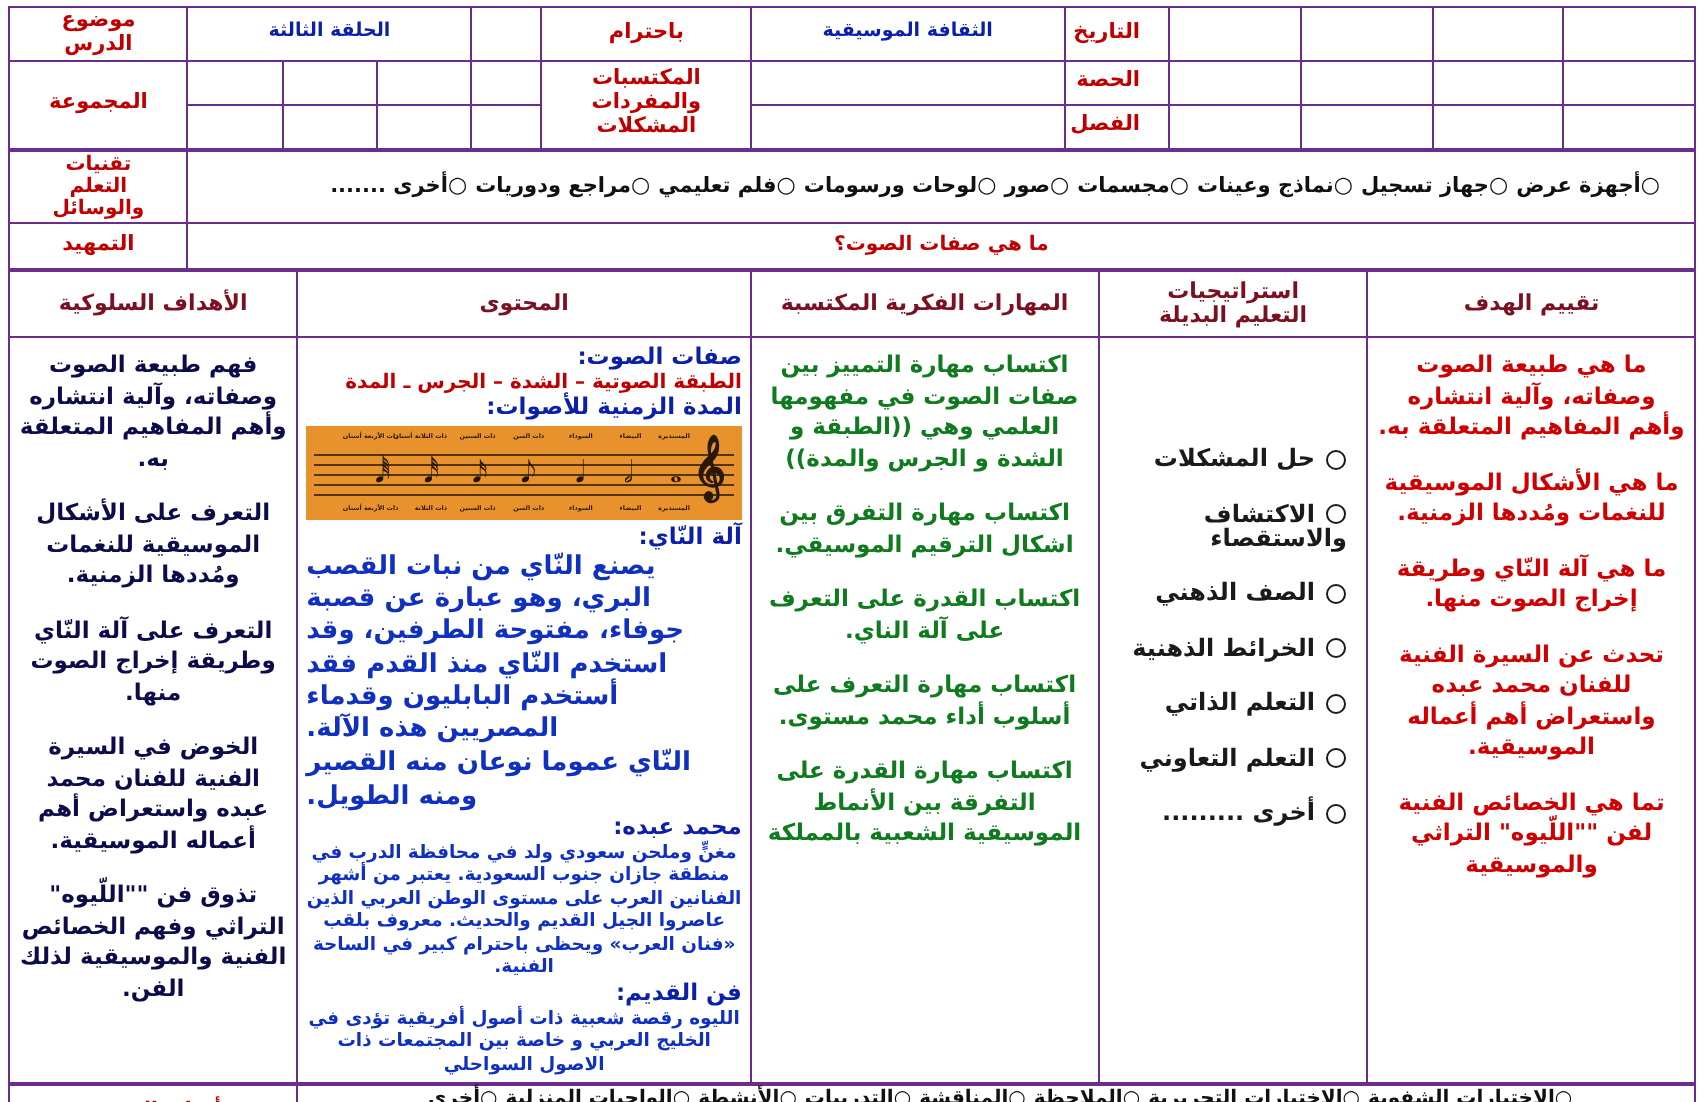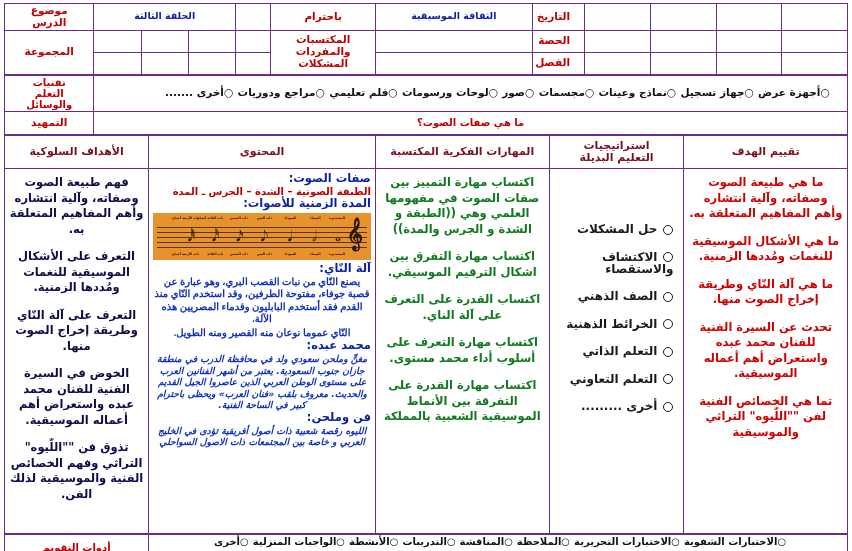--- a/index.html
+++ b/index.html
@@ -78,22 +78,22 @@
     display:inline-block;width:8px;height:8px;
     border:1.3px solid #1a1a1a;border-radius:50%;
     margin-left:6px;vertical-align:middle;
   }
   .strat .row:first-child{margin-top:48px;}
 
   
   .content-col{text-align:center;padding:3px 4px;}
   .ct-h{font-size:11.5px;color:#0b1fa8;font-weight:bold;margin:0;text-align:right;}
   .ct-sub{font-size:10px;color:#c00000;font-weight:bold;margin:1px 0 0 0;text-align:right;}
-  .ct-body{font-size:10px;color:#1030c0;line-height:1.25;margin:1px 0 0 0;text-align:center;font-family:Liberation Serif, serif;}
-  .ct-body2{font-size:9.2px;color:#1030c0;line-height:1.25;margin:1px 0 0 0;text-align:center;font-style:italic;}
+  .ct-body{font-size:13px;color:#1030c0;line-height:1.25;margin:1px 0 0 0;text-align:left;}
+  .ct-body2{font-size:9.2px;color:#1030c0;line-height:1.25;margin:1px 0 0 0;text-align:center;}
 
   
   .staff-wrap{
     background:#e8922e;
     width:100%;
     height:47px;
     position:relative;
     margin:3px 0 2px 0;
     overflow:hidden;
   }
@@ -286,21 +286,21 @@
               <div class="note" style="right: 175.714px; top: 16px;">𝅘𝅥𝅱</div>
               <div class="lblTop" style="right: 171.714px; top: 4px;">ذات الأربعة أسنان</div>
               <div class="lblBot" style="right: 171.714px; top: 40px;">ذات الأربعة أسنان</div>
             </div>
 
         <p class="ct-h">آلة النّاي:</p>
         <p class="ct-body">يصنع النّاي من نبات القصب البري، وهو عبارة عن قصبة جوفاء، مفتوحة الطرفين، وقد استخدم النّاي منذ القدم فقد أستخدم البابليون وقدماء المصريين هذه الآلة.</p>
         <p class="ct-body">النّاي عموما نوعان منه القصير ومنه الطويل.</p>
         <p class="ct-h">محمد عبده:</p>
         <p class="ct-body2">مغنٍّ وملحن سعودي ولد في محافظة الدرب في منطقة جازان جنوب السعودية. يعتبر من أشهر الفنانين العرب على مستوى الوطن العربي الذين عاصروا الجيل القديم والحديث. معروف بلقب «فنان العرب» ويحظى باحترام كبير في الساحة الفنية.</p>
-        <p class="ct-h">فن وملحن:</p>
+        <p class="ct-h">فن القديم:</p>
         <p class="ct-body2">الليوه رقصة شعبية ذات أصول أفريقية تؤدى في الخليج العربي و خاصة بين المجتمعات ذات الاصول السواحلي</p>
       </td>
 
       <td class="cellbox">
         <div class="goals" id="goals-list">
               <p class="para">فهم طبيعة الصوت وصفاته، وآلية انتشاره وأهم المفاهيم المتعلقة به.</p>
               <p class="para">التعرف على الأشكال الموسيقية للنغمات ومُددها الزمنية.</p>
               <p class="para">التعرف على آلة النّاي وطريقة إخراج الصوت منها.</p>
               <p class="para">الخوض في السيرة الفنية للفنان محمد عبده واستعراض أهم أعماله الموسيقية.</p>
               <p class="para">تذوق فن ""اللّيوه" التراثي وفهم الخصائص الفنية والموسيقية لذلك الفن.</p>

